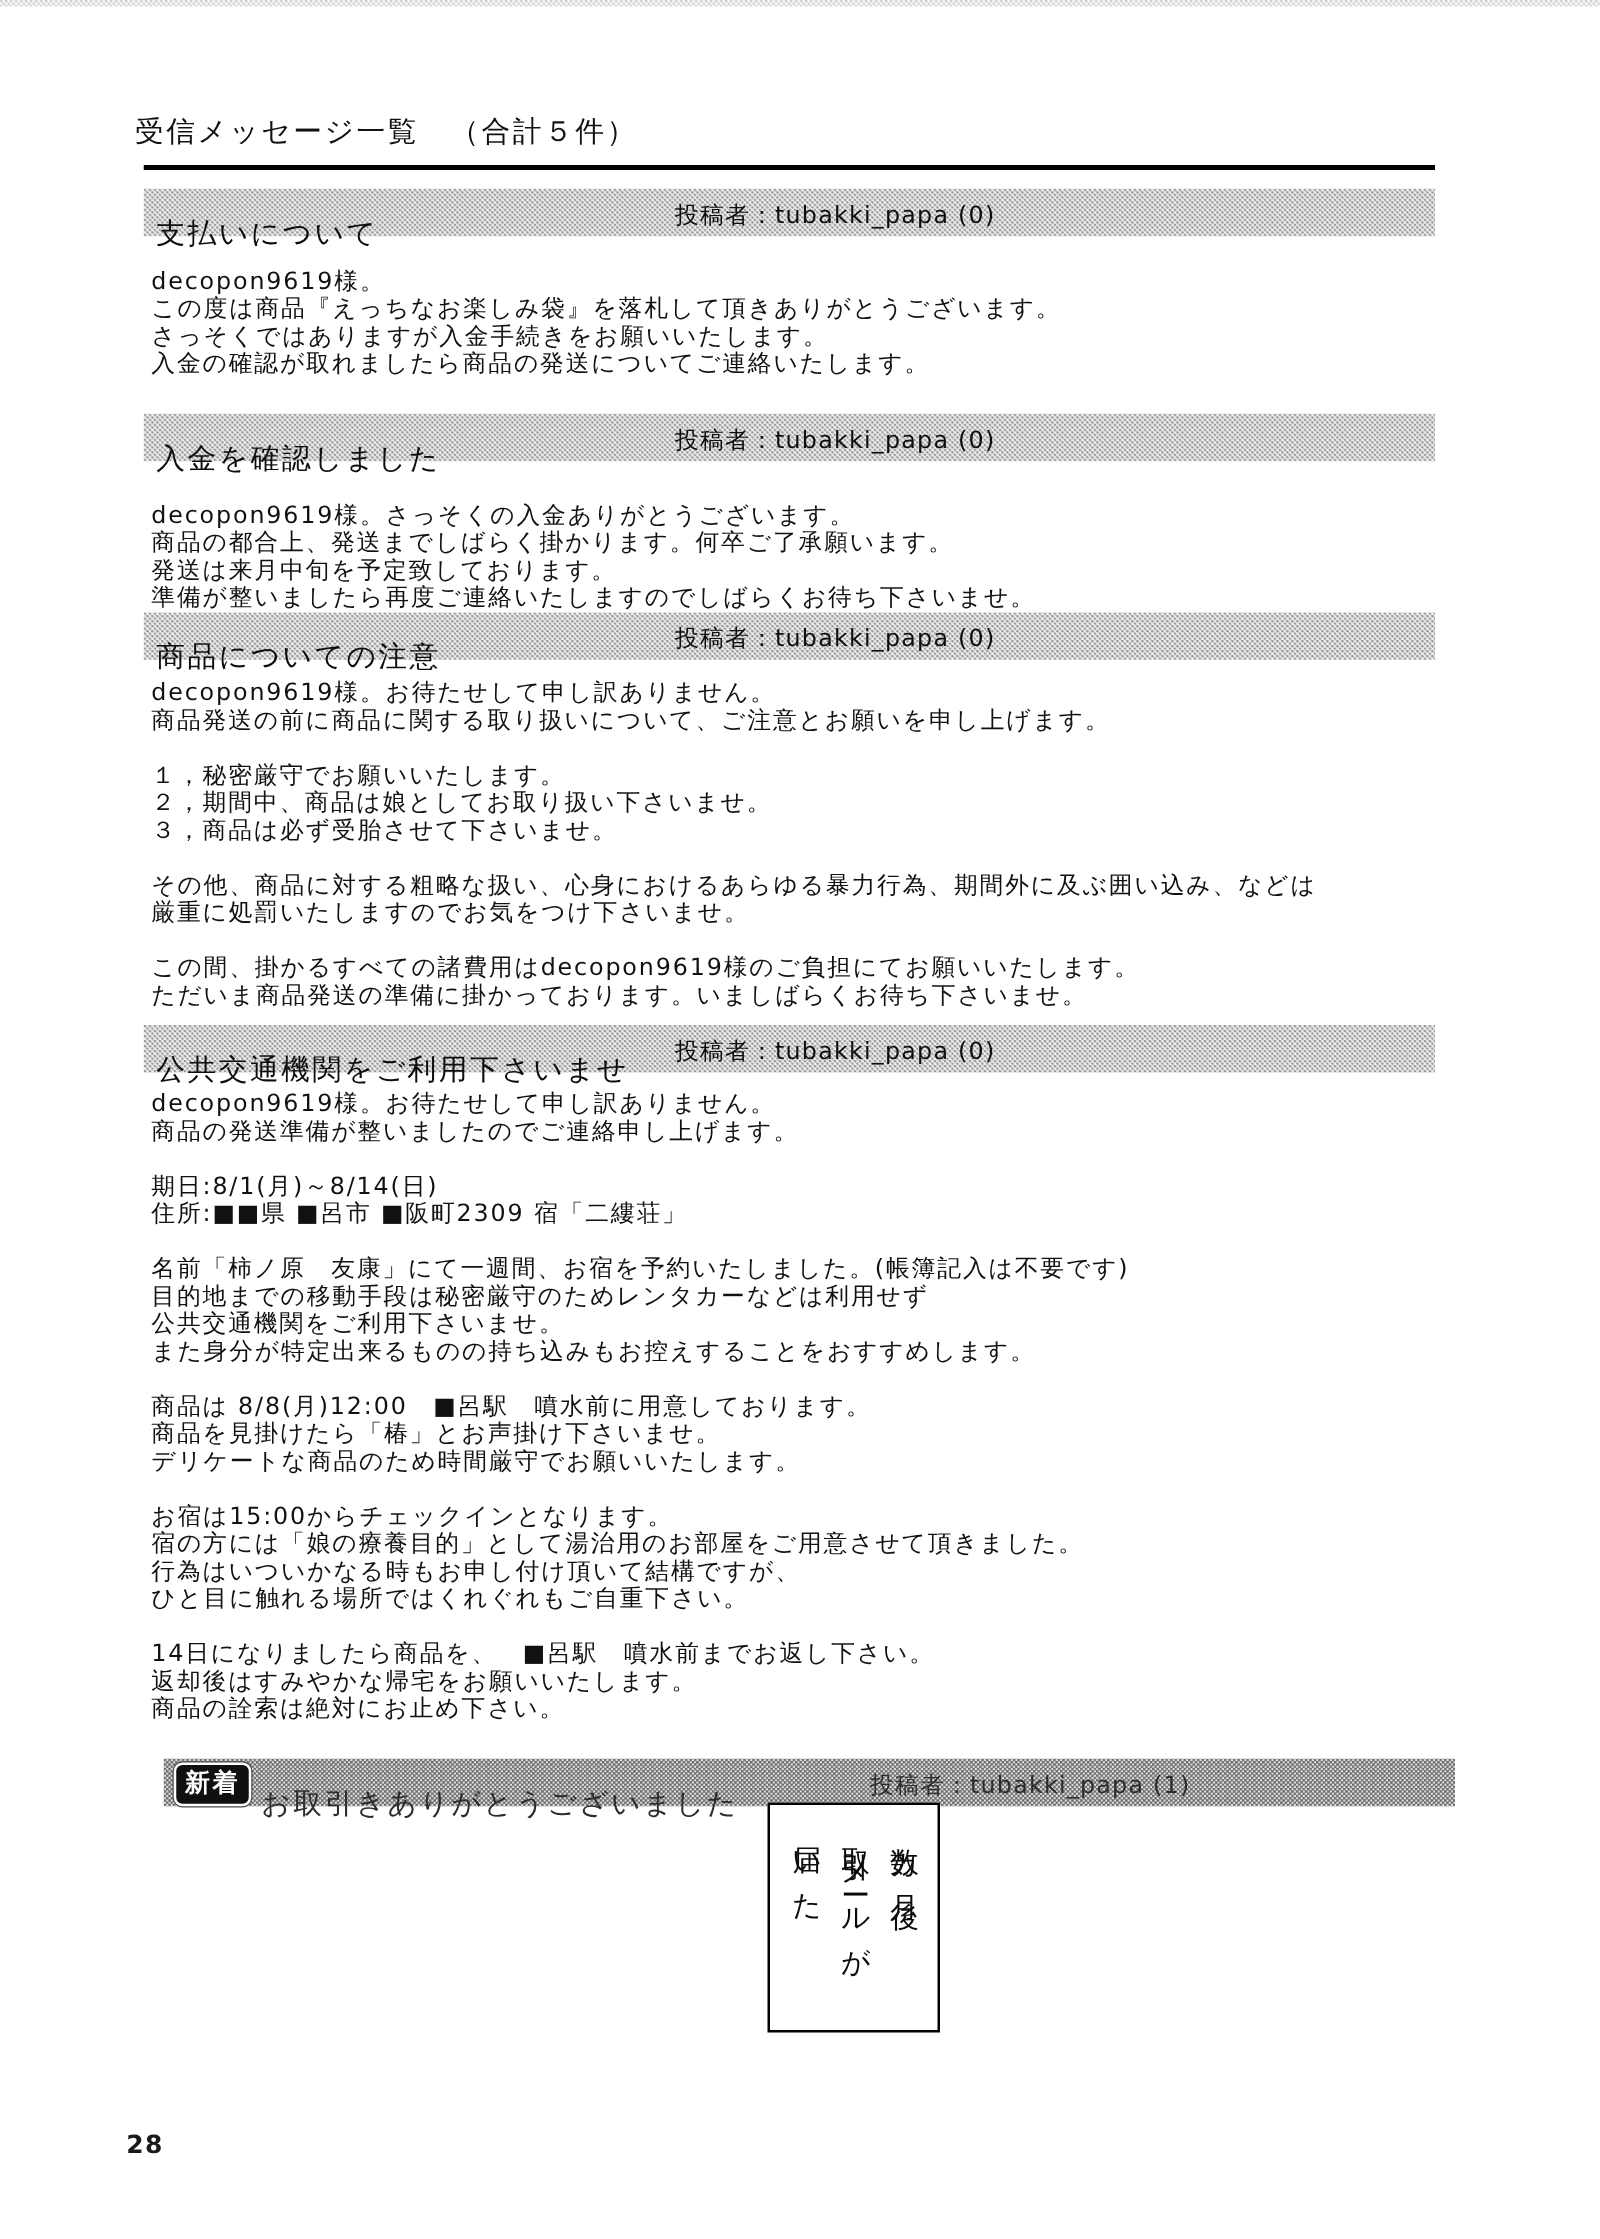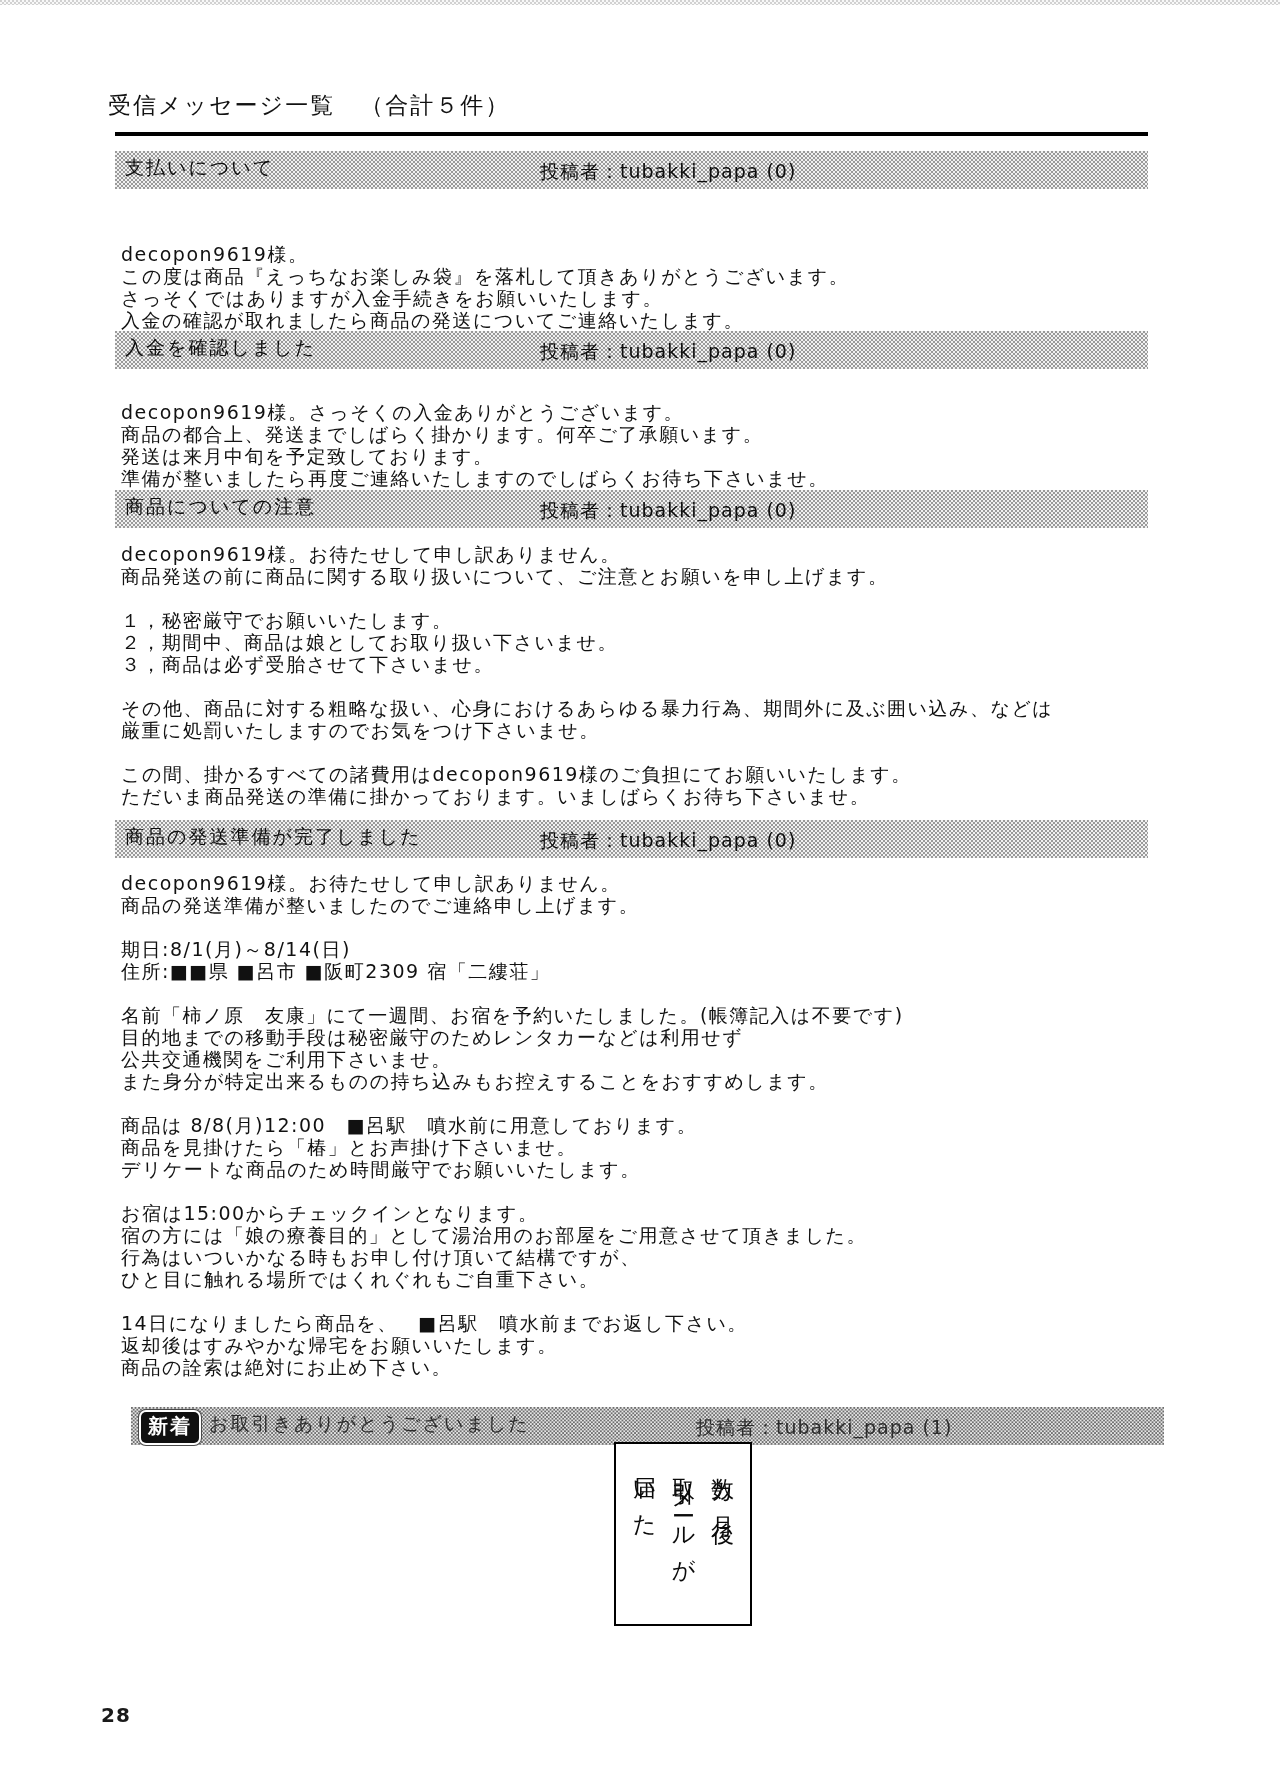--- a/index.html
+++ b/index.html
@@ -27,39 +27,39 @@
   #top-strip{position:absolute;top:0;left:0;width:1280px;height:5px;opacity:.45;}
   #page-title{
     position:absolute;top:90px;left:108px;font-size:23px;letter-spacing:2px;
     white-space:nowrap;
   }
   #title-rule{position:absolute;top:132px;left:115px;width:1033px;height:4px;background:#000;}
   .msg-bar{
     position:absolute;left:115px;width:1033px;height:38px;
   }
   .bar-title{
-    position:absolute;left:10px;top:4px;font-size:19px;letter-spacing:2px;white-space:nowrap;color:#0d0d0d;
+    position:absolute;left:10px;top:20px;font-size:23px;letter-spacing:2px;white-space:nowrap;color:#0d0d0d;
   }
   .bar-poster{
     position:absolute;left:425px;top:8px;font-size:19px;letter-spacing:1px;white-space:nowrap;color:#0d0d0d;
   }
   #msg5-bar .bar-title{left:78px;color:#2c2c2c;}
   #msg5-bar .bar-poster{left:565px;color:#2c2c2c;}
   .badge{
     position:absolute;left:10px;top:5px;
     background:#101010;color:#fff;font-size:20px;font-weight:bold;letter-spacing:2px;
     padding:1px 7px 3px 7px;border-radius:5px;
     box-shadow:0 0 0 2px #ffffff,0 0 0 3px #4a4a4a;
   }
   .msg-body{
     position:absolute;left:121px;width:1010px;
     font-size:19px;line-height:22px;letter-spacing:1.5px;
   }
   .msg-body p{margin:0 0 22px 0;white-space:pre-line;}
-  #msg1-body{top:214px;margin-top:29px;}
+  #msg1-body{top:214px;}
   #msg2-body{top:401px;}
   #msg3-body{top:543px;}
   #msg4-body{top:872px;}
   #caption-box{
     position:absolute;top:1442px;left:614px;width:138px;height:184px;
     background:#fff;border:2px solid #000;box-sizing:border-box;z-index:3;
     writing-mode:vertical-rl;
     font-size:23px;line-height:39px;letter-spacing:6px;
     padding:16px 8px 8px 6px;white-space:pre-line;color:#0a0a0a;
   }
@@ -110,21 +110,21 @@
   <p>１，秘密厳守でお願いいたします。
 ２，期間中、商品は娘としてお取り扱い下さいませ。
 ３，商品は必ず受胎させて下さいませ。</p>
   <p>その他、商品に対する粗略な扱い、心身におけるあらゆる暴力行為、期間外に及ぶ囲い込み、などは
 厳重に処罰いたしますのでお気をつけ下さいませ。</p>
   <p>この間、掛かるすべての諸費用はdecopon9619様のご負担にてお願いいたします。
 ただいま商品発送の準備に掛かっております。いましばらくお待ち下さいませ。</p>
 </div>
 
 <div id="msg4-bar" class="msg-bar halftone">
-  <span class="bar-title">商品の発送準備が完了しました</span>
+  <span class="bar-title">公共交通機関をご利用下さいませ</span>
   <span class="bar-poster">投稿者：tubakki_papa (0)</span>
 </div>
 <div id="msg4-body" class="msg-body">
   <p>decopon9619様。お待たせして申し訳ありません。
 商品の発送準備が整いましたのでご連絡申し上げます。</p>
   <p>期日:8/1(月)～8/14(日)
 住所:■■県 ■呂市 ■阪町2309 宿「二縷荘」</p>
   <p>名前「柿ノ原　友康」にて一週間、お宿を予約いたしました。(帳簿記入は不要です)
 目的地までの移動手段は秘密厳守のためレンタカーなどは利用せず
 公共交通機関をご利用下さいませ。

